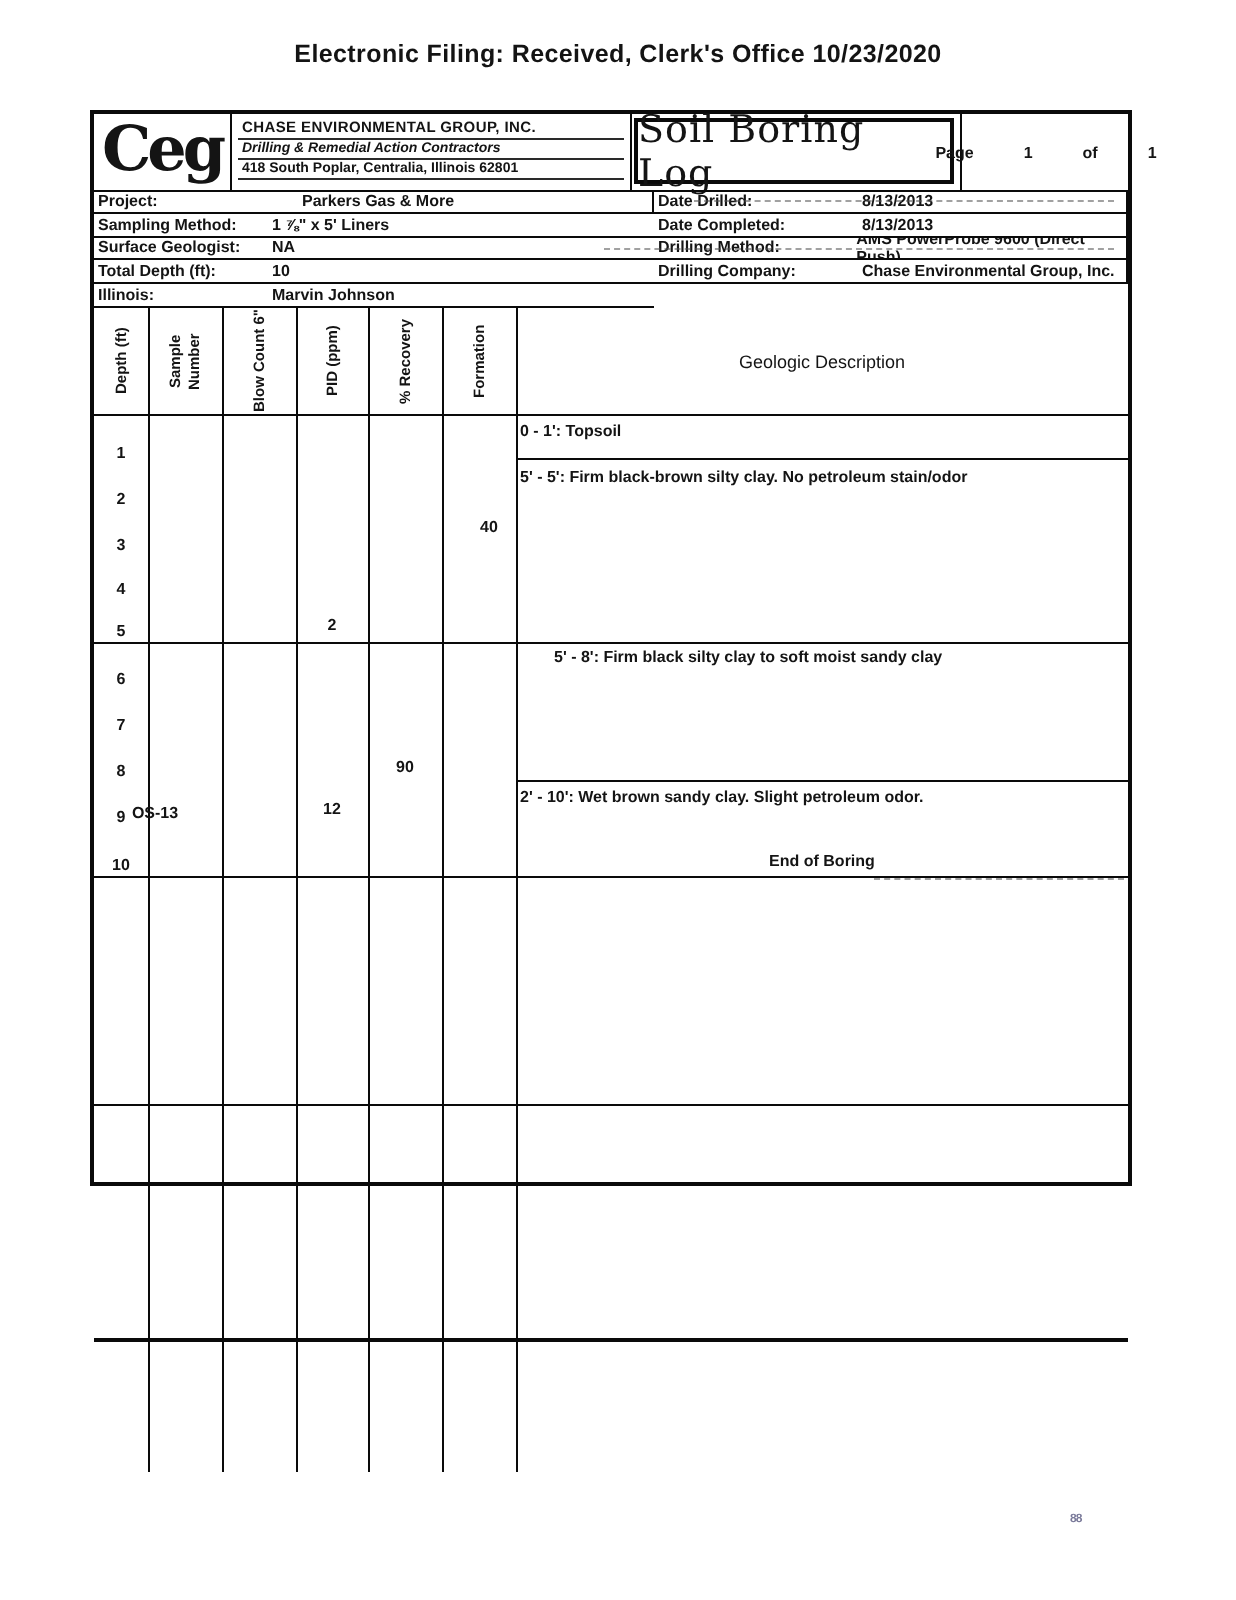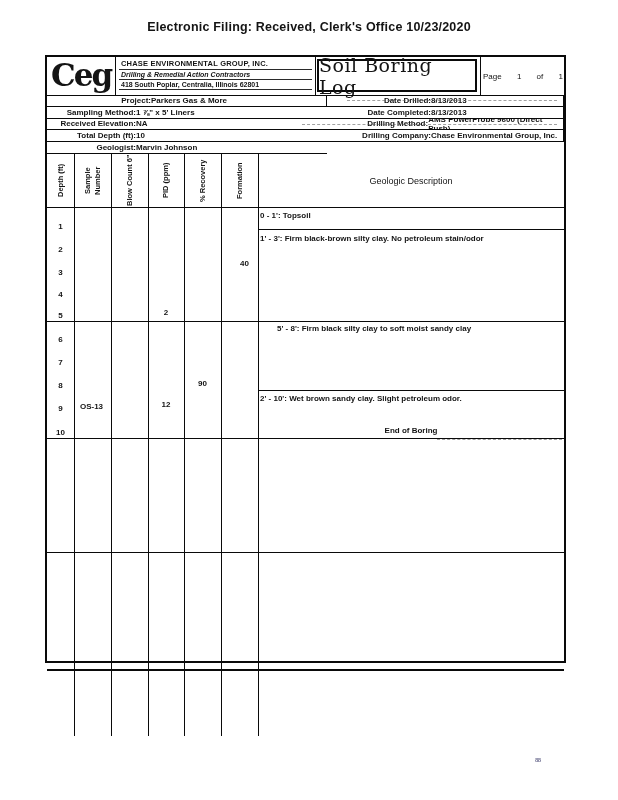--- a/index.html
+++ b/index.html
@@ -1,47 +1,47 @@
 <!DOCTYPE html>
 <html><head>
 <meta charset="utf-8">
 <style>
   html,body{margin:0;padding:0;background:#ffffff;}
   .sheet{position:relative;width:618px;height:800px;background:#fff;overflow:hidden;
          font-family:"Liberation Sans",sans-serif;color:#141414;}
   .stamp{position:absolute;top:20px;left:0;right:0;text-align:center;
          font-size:12.5px;font-weight:600;letter-spacing:.2px;}
-  .form{position:absolute;left:45px;top:55px;width:521px;height:608px;
+  .form{position:absolute;left:45px;top:55px;width:521px;height:538px;
         border:2px solid #0a0a0a;box-sizing:border-box;}
   .vline{position:absolute;width:1px;background:#0a0a0a;}
   .hline{position:absolute;height:1px;background:#0a0a0a;}
   .hline.thick{height:2px;}
   
   .logo{position:absolute;left:4px;top:0px;width:62px;height:38px;
         font-family:"DejaVu Serif",serif;font-weight:bold;font-size:31px;
         line-height:36px;letter-spacing:-2px;}
   .co{position:absolute;left:72px;top:1px;width:193px;}
   .co div{border-bottom:1px solid #2a2a2a;padding:1px 0 1px 2px;}
   .co-name{font-size:7.5px;font-weight:700;letter-spacing:.2px;}
   .co-tag{font-size:7px;font-weight:700;font-style:italic;}
   .co-addr{font-size:7px;font-weight:600;}
   .titlebox{position:absolute;left:270px;top:2px;width:160px;height:33px;
             border:2px solid #0a0a0a;box-sizing:border-box;
             display:flex;align-items:center;justify-content:center;
             font-family:"DejaVu Serif",serif;font-size:19px;letter-spacing:.5px;}
   .pagebox{position:absolute;left:436px;top:0;width:80px;height:38px;
-           display:flex;align-items:center;justify-content:space-between;gap:5px;
-           font-size:8px;font-weight:400;}
+           display:flex;align-items:center;justify-content:center;gap:25px;
+           font-size:8px;font-weight:700;}
   
   .info{position:absolute;left:0;top:38px;width:517px;height:59px;
         display:grid;grid-template-columns:280px 1fr;grid-template-rows:repeat(5,1fr);}
   .info .cell{border-bottom:1px solid #0a0a0a;display:flex;align-items:center;
               padding-left:2px;font-size:8px;font-weight:700;overflow:hidden;}
   .info .cell.l{border-right:1px solid #0a0a0a;}
-  .info .lab{display:inline-block;text-align:right;}
+  .info .lab{display:inline-block;}
   .info .cell.l .lab{width:102px;}
   .info .cell.r .lab{width:87px;}
   
   .colhdr{position:absolute;top:97px;height:53px;display:flex;align-items:center;
           justify-content:center;writing-mode:vertical-rl;transform:rotate(180deg);
           font-size:7.5px;font-weight:600;text-align:center;line-height:1.25;}
   .deschdr{position:absolute;top:97px;left:211px;width:306px;height:53px;
            display:flex;align-items:center;justify-content:center;
            font-size:9px;font-weight:400;}
   
@@ -91,37 +91,37 @@
         </div>
       <div class="cell r">
           <span class="lab">Sampling Method:</span>
           <span>1 ⅞" x 5' Liners</span>
         </div>
       <div class="cell l">
           <span class="lab">Date Completed:</span>
           <span>8/13/2013</span>
         </div>
       <div class="cell r">
-          <span class="lab">Received Elevation:</span>
+          <span class="lab">Surface Geologist:</span>
           <span>NA</span>
         </div>
       <div class="cell l">
           <span class="lab">Drilling Method:</span>
           <span>AMS PowerProbe 9600 (Direct Push)</span>
         </div>
       <div class="cell r">
           <span class="lab">Total Depth (ft):</span>
           <span>10</span>
         </div>
       <div class="cell l">
           <span class="lab">Drilling Company:</span>
           <span>Chase Environmental Group, Inc.</span>
         </div>
       <div class="cell r">
-          <span class="lab">Geologist:</span>
+          <span class="lab">Illinois:</span>
           <span>Marvin Johnson</span>
         </div>
     </div>
 
     <div class="colhdr" style="left:0;width:27px;">Depth (ft)</div>
     <div class="colhdr" style="left:27px;width:37px;">Sample Number</div>
     <div class="colhdr" style="left:64px;width:37px;">Blow Count 6"</div>
     <div class="colhdr" style="left:101px;width:36px;">PID (ppm)</div>
     <div class="colhdr" style="left:137px;width:37px;">% Recovery</div>
     <div class="colhdr" style="left:174px;width:37px;">Formation</div>
@@ -146,28 +146,28 @@
     <div class="mark" style="left:0;width:27px;top:188px;">2</div>
     <div class="mark" style="left:0;width:27px;top:211px;">3</div>
     <div class="mark" style="left:0;width:27px;top:233px;">4</div>
     <div class="mark" style="left:0;width:27px;top:254px;">5</div>
     <div class="mark" style="left:0;width:27px;top:278px;">6</div>
     <div class="mark" style="left:0;width:27px;top:301px;">7</div>
     <div class="mark" style="left:0;width:27px;top:324px;">8</div>
     <div class="mark" style="left:0;width:27px;top:347px;">9</div>
     <div class="mark" style="left:0;width:27px;top:371px;">10</div>
 
-    <div class="mark" style="left:26px;width:37px;top:345px;">OS-13</div>
+    <div class="mark" style="left:12px;width:37px;top:345px;">OS-13</div>
     <div class="mark" style="left:101px;width:36px;top:251px;">2</div>
     <div class="mark" style="left:101px;width:36px;top:343px;">12</div>
     <div class="mark" style="left:137px;width:37px;top:202px;margin-left:42px;">40</div>
     <div class="mark" style="left:137px;width:37px;top:322px;">90</div>
 
     <div class="desc" style="top:154px;">0 - 1': Topsoil</div>
-    <div class="desc" style="top:177px;">1' - 3': Firm black-brown silty clay. No petroleum stain/odor</div>
+    <div class="desc" style="top:177px;">5' - 5': Firm black-brown silty clay. No petroleum stain/odor</div>
     <div class="desc" style="top:267px;margin-left:17px;">5' - 8': Firm black silty clay to soft moist sandy clay</div>
     <div class="desc" style="top:337px;">2' - 10': Wet brown sandy clay. Slight petroleum odor.</div>
     <div class="endnote" style="top:369px;">End of Boring</div>
 
     <div class="artifact" style="left:255px;top:67px;width:255px;"></div>
     <div class="artifact" style="left:300px;top:43px;width:210px;"></div>
     <div class="artifact" style="left:390px;top:382px;width:125px;"></div>
   </div>
 
   <div class="pgmark">88</div>

